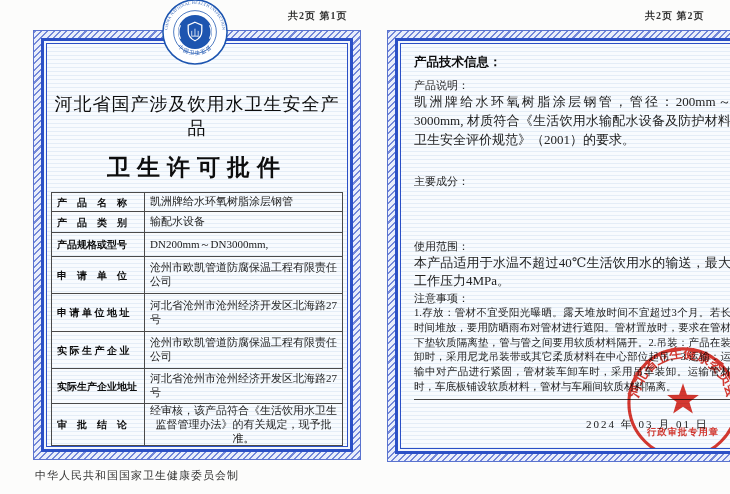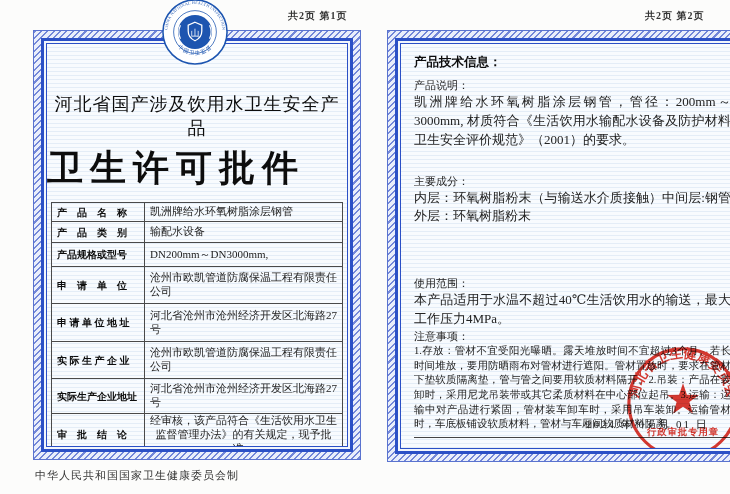--- a/index.html
+++ b/index.html
@@ -25,21 +25,21 @@
     background:repeating-linear-gradient(135deg,#7387d8 0 1.5px,#e9eefb 1.5px 4.5px);
   }
   .inner-border { width:100%; height:100%; border:3px solid #2b50c6; padding:2px; background:#f2f6fc; }
   .content {
     width:100%; height:100%; border:1px solid #2b50c6; position:relative; overflow:hidden;
     background:repeating-linear-gradient(180deg,#f8fbfe 0 3px,#e4edf7 3px 4px);
   }
 
   
   .title1 { margin-top:48px; text-align:center; font-size:18px; font-weight:normal; letter-spacing:1px; color:#0d0d0d; }
-  .title2 { margin-top:4px; font-size:36px; font-weight:bold; letter-spacing:7px; color:#0d0d0d; }
+  .title2 { margin-top:12px; text-align:center; font-size:23px; font-weight:bold; letter-spacing:7px; color:#0d0d0d; }
   table.cert { margin:9px auto 0; width:292px; border-collapse:collapse; table-layout:fixed; }
   table.cert td { border:1px solid #4a4a4a; vertical-align:middle; }
   td.lbl {
     width:93px; font-weight:bold; font-size:10px; padding:0 5px;
     white-space:pre-wrap; line-height:1.1; color:#0d0d0d;
   }
   td.val { font-size:11px; padding:0 5px; white-space:pre-wrap; line-height:1.25; color:#222; }
   tr.h18 td{height:19px;} tr.h20 td{height:21px;} tr.h23 td{height:24px;}
   tr.h32 td{height:33px;} tr.h35 td{height:35px;} tr.h37 td{height:37px;} tr.h38 td{height:38px;}
   tr.center td.val { text-align:center; }
@@ -144,21 +144,20 @@
 
           <div class="h-bold">产品技术信息：</div>
 
           <div class="sec s0">
             <div class="sec-label">产品说明：</div>
             <div class="sec-body">凯洲牌给水环氧树脂涂层钢管，管径：200mm～3000mm, 材质符合《生活饮用水输配水设备及防护材料卫生安全评价规范》（2001）的要求。</div>
           </div>
 
           <div class="sec s1">
             <div class="sec-label">主要成分：</div>
-            <div class="sec-body">内层：环氧树脂粉末（与输送水介质接触）中间层:钢管外层：环氧树脂粉末</div>
           </div>
 
           <div class="sec s2">
             <div class="sec-label">使用范围：</div>
             <div class="sec-body">本产品适用于水温不超过40℃生活饮用水的输送，最大工作压力4MPa。</div>
           </div>
 
           <div class="sec s3">
             <div class="sec-label">注意事项：</div>
             <div class="sec-body">1.存放：管材不宜受阳光曝晒。露天堆放时间不宜超过3个月。若长时间堆放，要用防晒雨布对管材进行遮阳。管材置放时，要求在管材下垫软质隔离垫，管与管之间要用软质材料隔开。2.吊装：产品在装卸时，采用尼龙吊装带或其它柔质材料在中心部位起吊。3.运输：运输中对产品进行紧固，管材装车卸车时，采用吊车装卸。运输管材时，车底板铺设软质材料，管材与车厢间软质材料隔离。</div>

